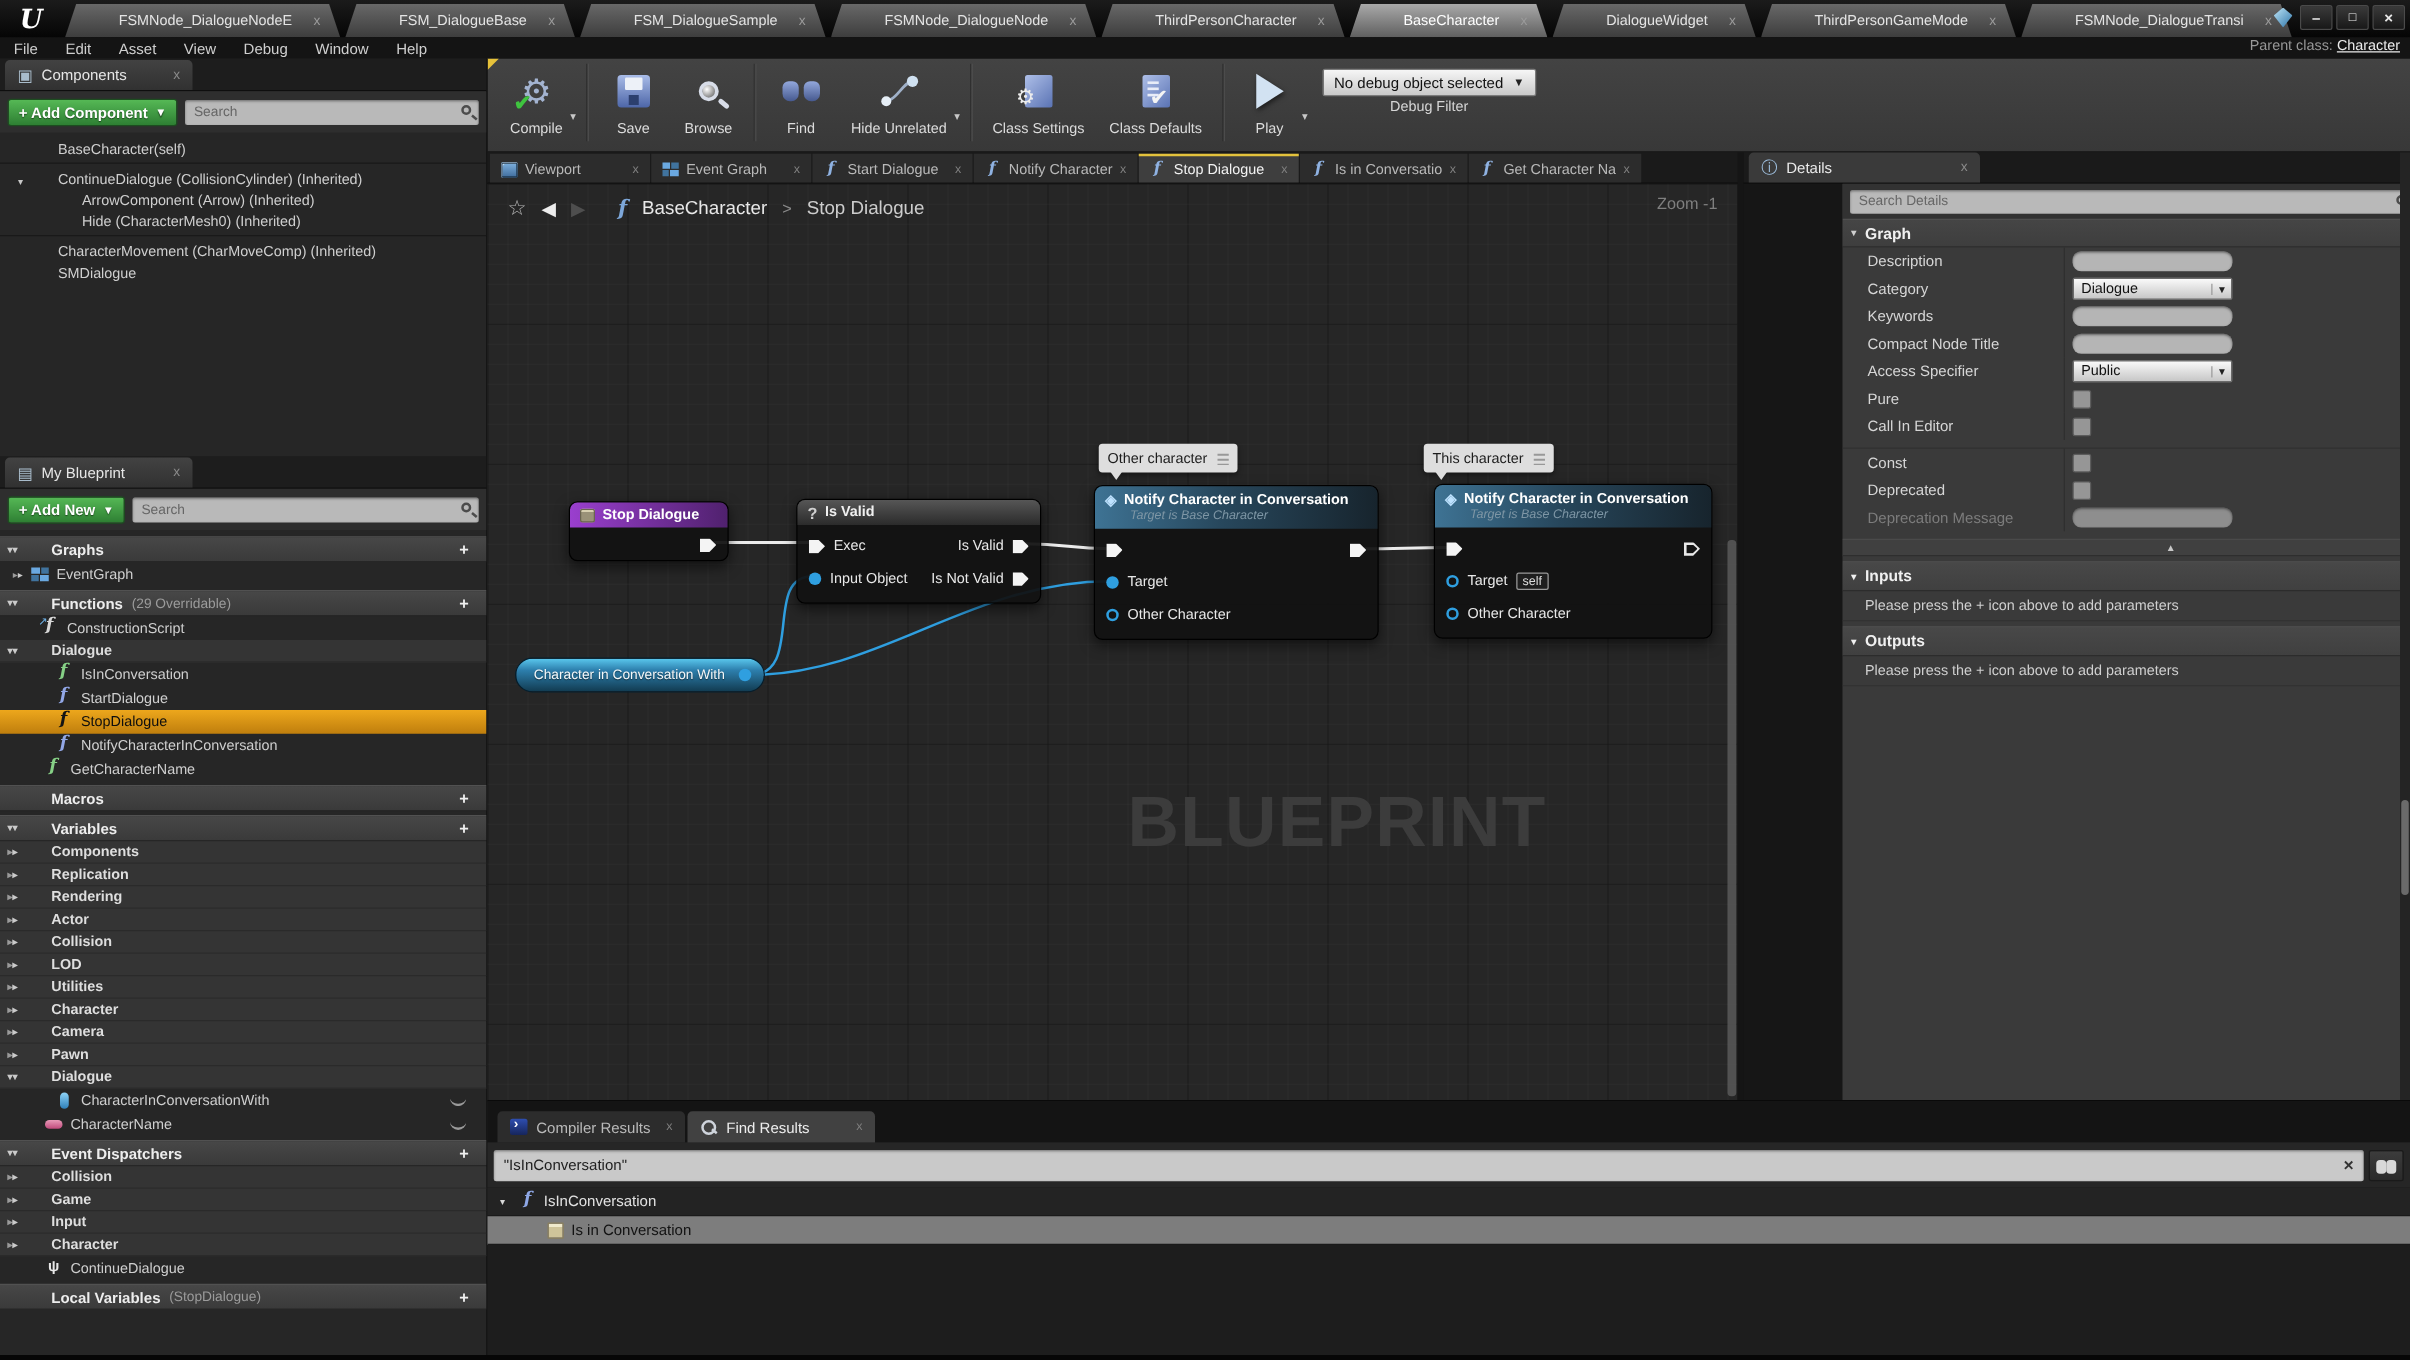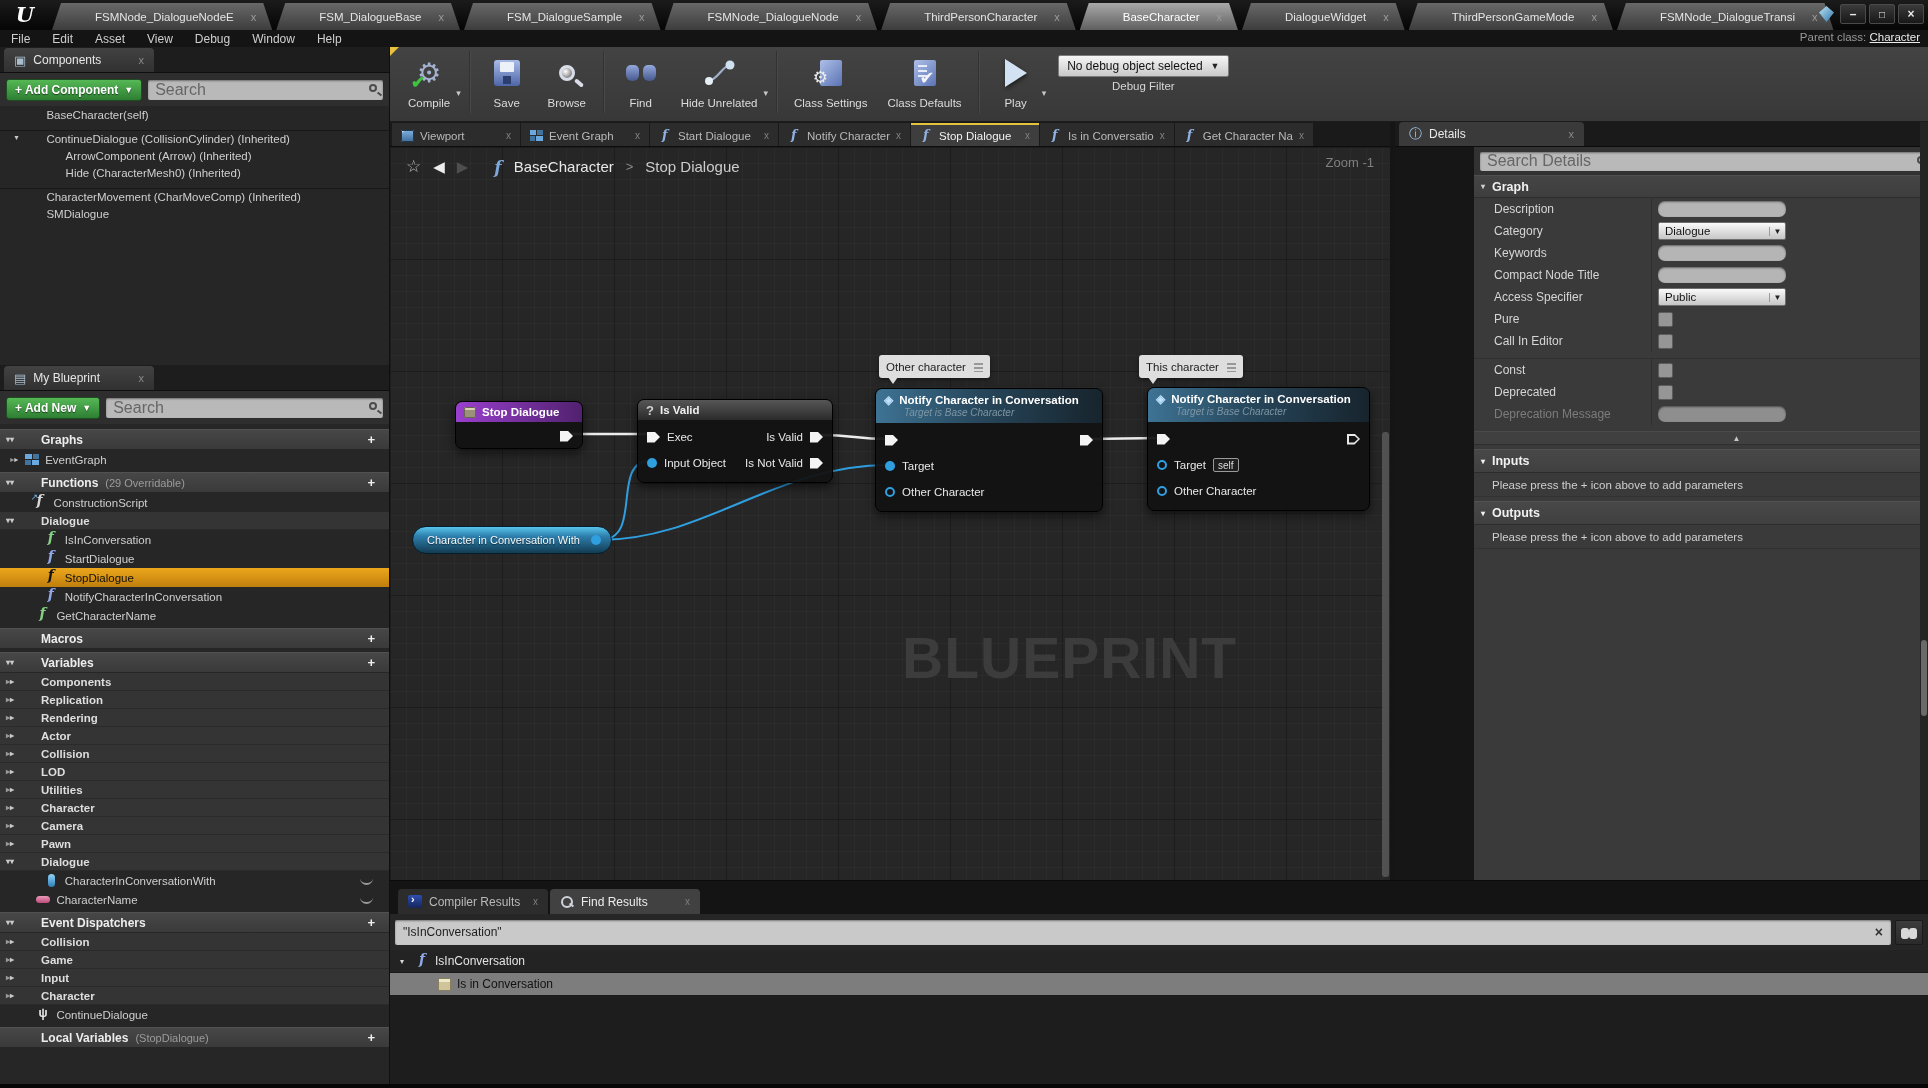--- a/index.html
+++ b/index.html
@@ -69,27 +69,27 @@
     gap:7px; padding:0 10px; color:#e6e6e6; font-size:12px; min-width:150px; }
   .ptab .pclose { margin-left:auto; color:#8a8a8a; font-size:11px; }
   .ptab-ico { color:#a9bccb; font-size:13px; line-height:1; }
   .paneltools { height:33px; display:flex; align-items:center; gap:6px; padding:0 6px; background:#2e2e2e; }
   .greenbtn { height:22px; background:linear-gradient(#55b855,#2e7f33); border:1px solid #1d4d20; border-radius:3px;
     color:#fff; font-weight:bold; font-size:12px; display:flex; align-items:center; padding:0 8px; gap:6px; white-space:nowrap;
     text-shadow:0 1px 1px #0008; }
   .greenbtn .ga { font-size:9px; font-weight:normal; }
   .searchbox { flex:1; height:20px; background:#b9b9b9; border-radius:2px; position:relative; display:flex; align-items:center; box-shadow:inset 0 1px 2px #0006; }
   .searchbox input { width:100%; height:100%; border:0; background:transparent; outline:none; padding:0 22px 0 7px;
-    font-size:16px; color:#333; font-family:"Liberation Sans",sans-serif; }
+    font-size:11px; color:#333; font-family:"Liberation Sans",sans-serif; }
   .searchbox input::placeholder { color:#666; }
   .mag { position:absolute; right:6px; top:4px; width:8px; height:8px; border:2px solid #4c4c4c; border-radius:50%; }
   .mag::after { content:""; position:absolute; left:6px; top:7px; width:5px; height:2px; background:#4c4c4c; transform:rotate(40deg); }
 
   .comp-tree { padding-top:3px; }
-  .crow { height:17px; display:flex; align-items:flex-start; gap:5px; padding-left:calc(8px + var(--ind,0)*16px); color:#cfcfcf; font-size:11.5px; white-space:nowrap; }
+  .crow { height:17px; display:flex; align-items:flex-end; gap:5px; padding-left:calc(8px + var(--ind,0)*16px); color:#cfcfcf; font-size:11.5px; white-space:nowrap; }
   .crow.group-start { border-top:1px solid #191919; margin-top:4px; padding-top:2px; height:20px; }
   .crow .exp { width:9px; color:#c8c8c8; font-size:8px; flex:none; }
   .cico { width:13px; height:14px; position:relative; flex:none; }
 
   .mb-rows { padding-top:2px; }
   .mbrow { display:flex; align-items:center; gap:5px; padding-left:calc(6px + var(--ind,0)*14px); padding-right:6px;
     color:#cfcfcf; font-size:11.5px; white-space:nowrap; height:19px; }
   .mbrow .exp { width:9px; font-size:8px; color:#cacaca; flex:none; }
   .mbrow.exp-open .exp::before { content:"\25be"; }
   .mbrow.exp-closed .exp::before { content:"\25b8"; color:#9a9a9a; }

